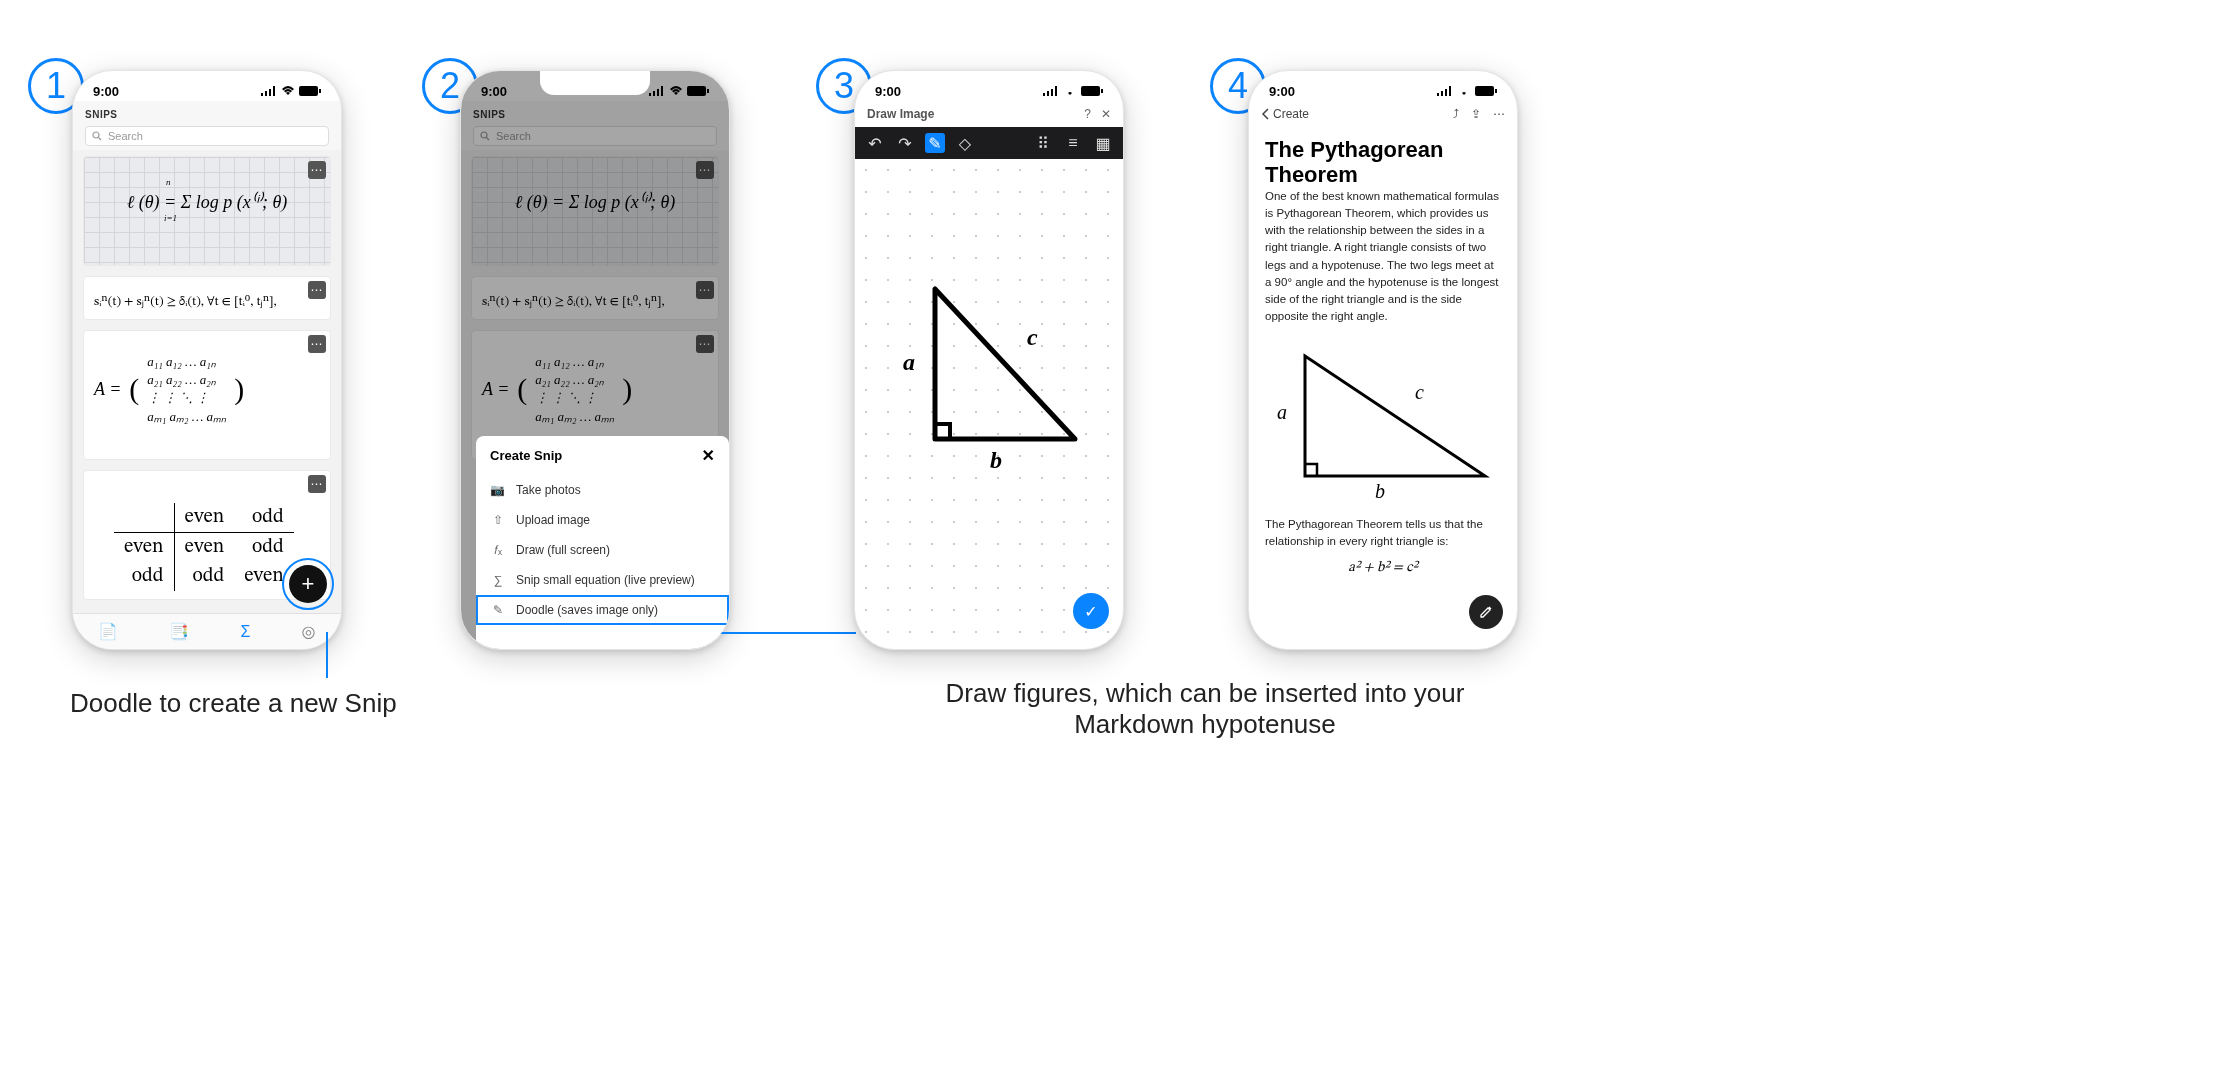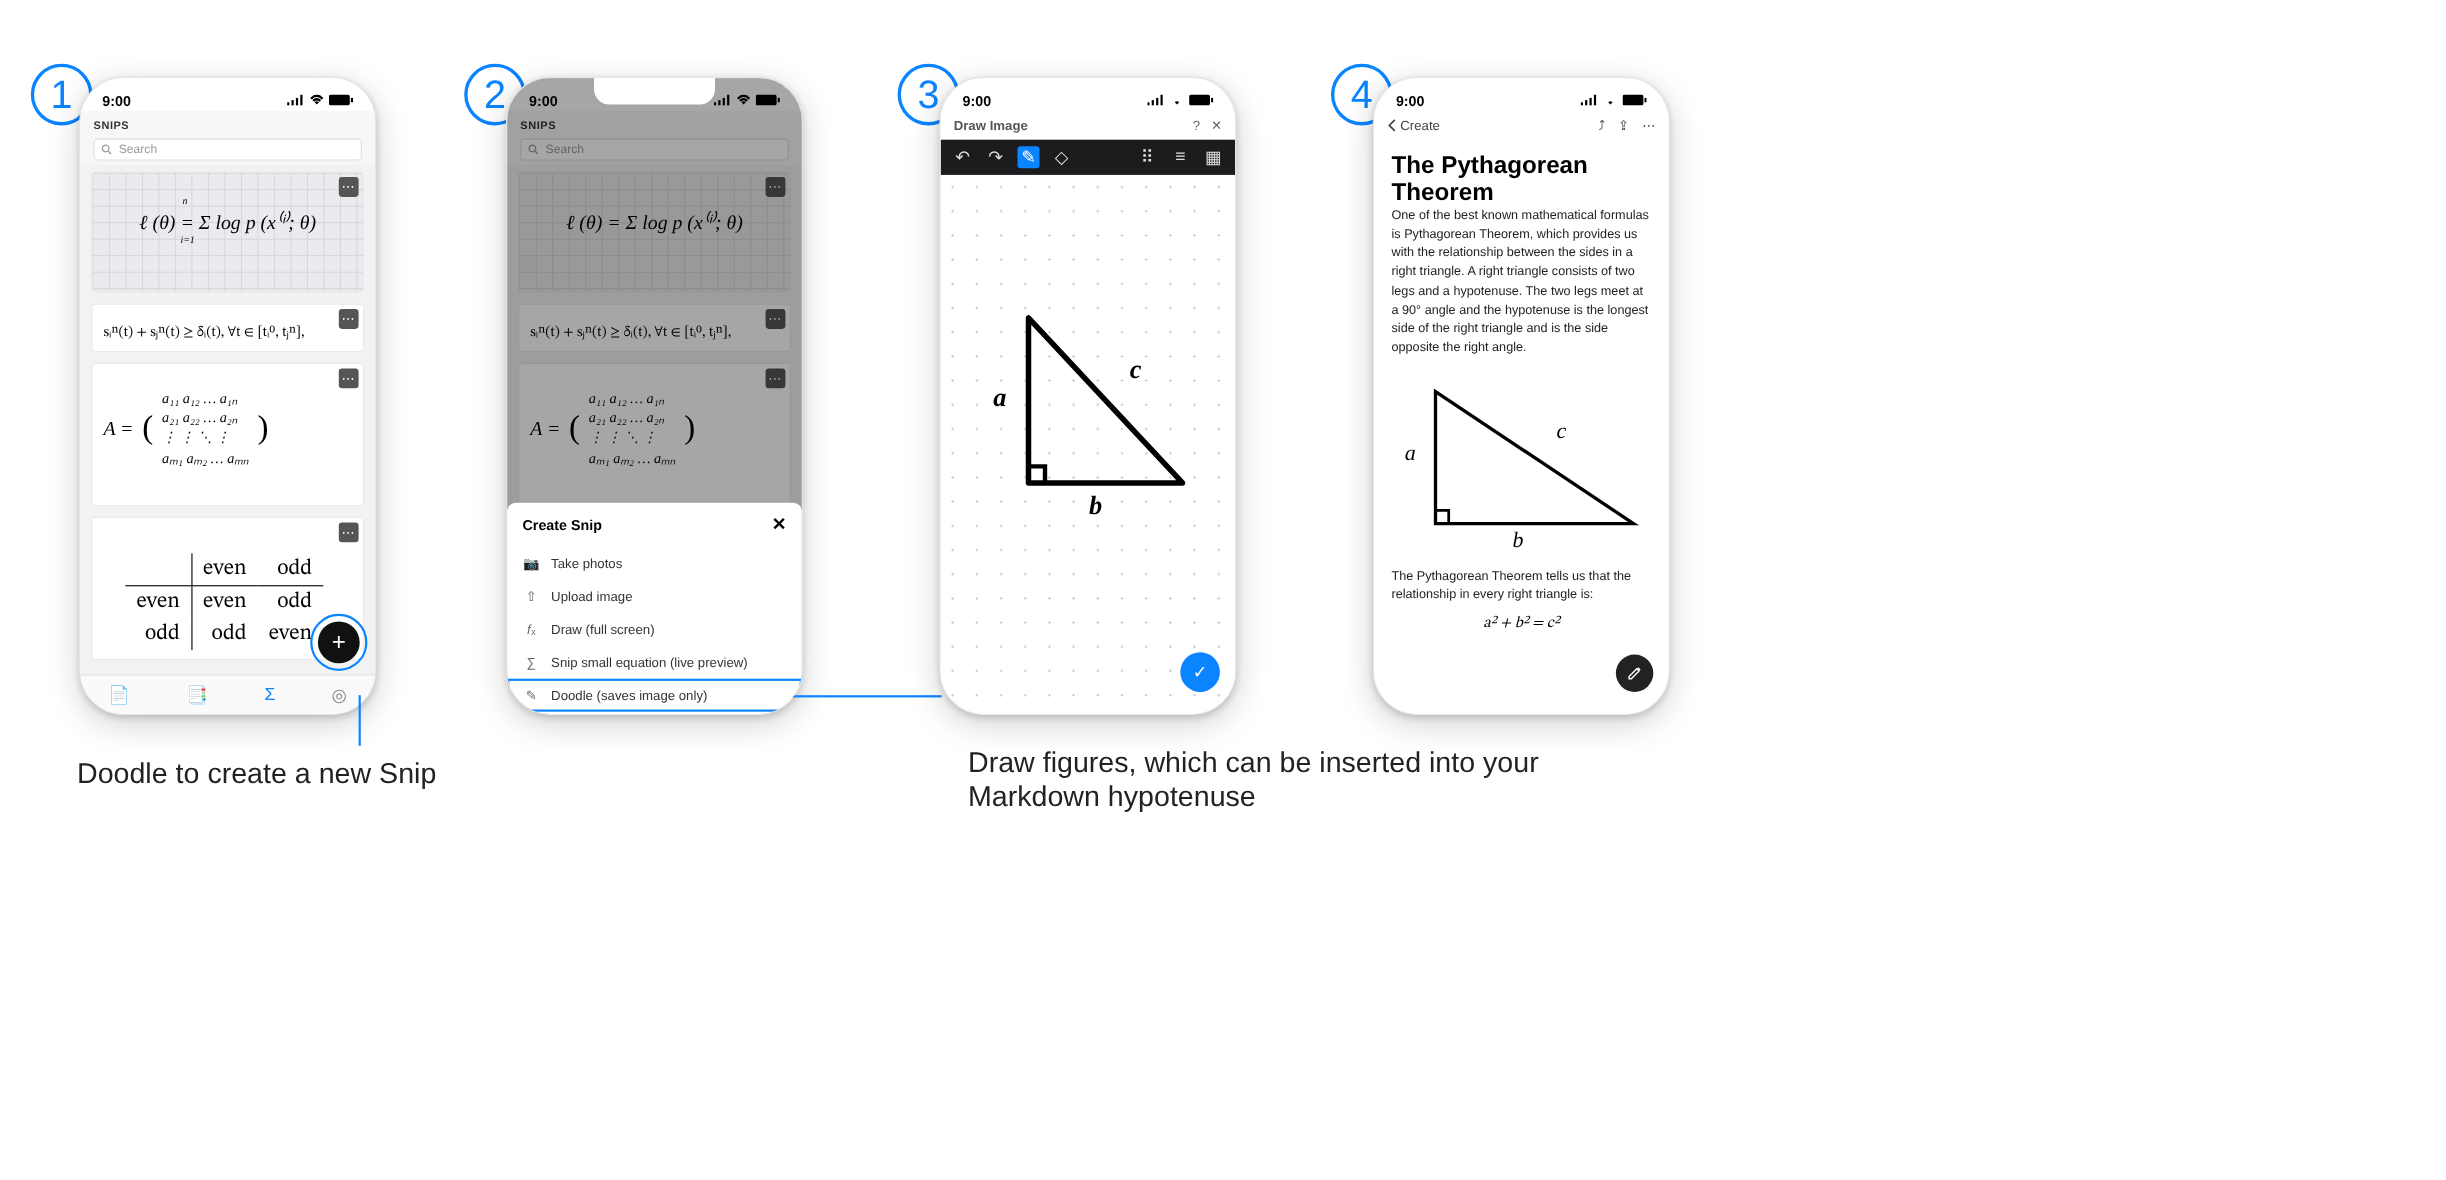--- a/index.html
+++ b/index.html
@@ -149,26 +149,26 @@
   .tab-bar .ti.active { color:#0a84ff;}
 
   
   .dim-overlay {
     position:absolute; inset:0;
     background:rgba(0,0,0,0.35);
     z-index:10;
   }
   .sheet {
     position:absolute;
-    left:0; right:0; bottom:0;
+    left:15px; right:0; bottom:0;
     background:#fff;
     border-top-left-radius:8px;
     border-top-right-radius:8px;
     z-index:40;
-    padding-bottom:2px;
+    padding-bottom:24px;
   }
   .sheet-header {
     display:flex; justify-content:space-between; align-items:center;
     padding:10px 14px;
     font-weight:700; font-size:13px;
   }
   .sheet-item {
     display:flex; align-items:center; gap:10px;
     padding:8px 14px;
     font-size:12px; color:#333;
@@ -235,21 +235,21 @@
     border:3px solid #0a84ff;
     border-radius:50%;
     display:flex; align-items:center; justify-content:center;
     font-size:36px; color:#0a84ff; font-weight:400;
     background:#fff;
   }
   .caption {
     position:absolute;
     font-size:26px;
     color:#222;
-    text-align:left;
+    text-align:center;
   }
   .connector {
     position:absolute;
     height:2px;
     background:#0a84ff;
   }
   .vconnector {
     position:absolute;
     width:2px;
     background:#0a84ff;

